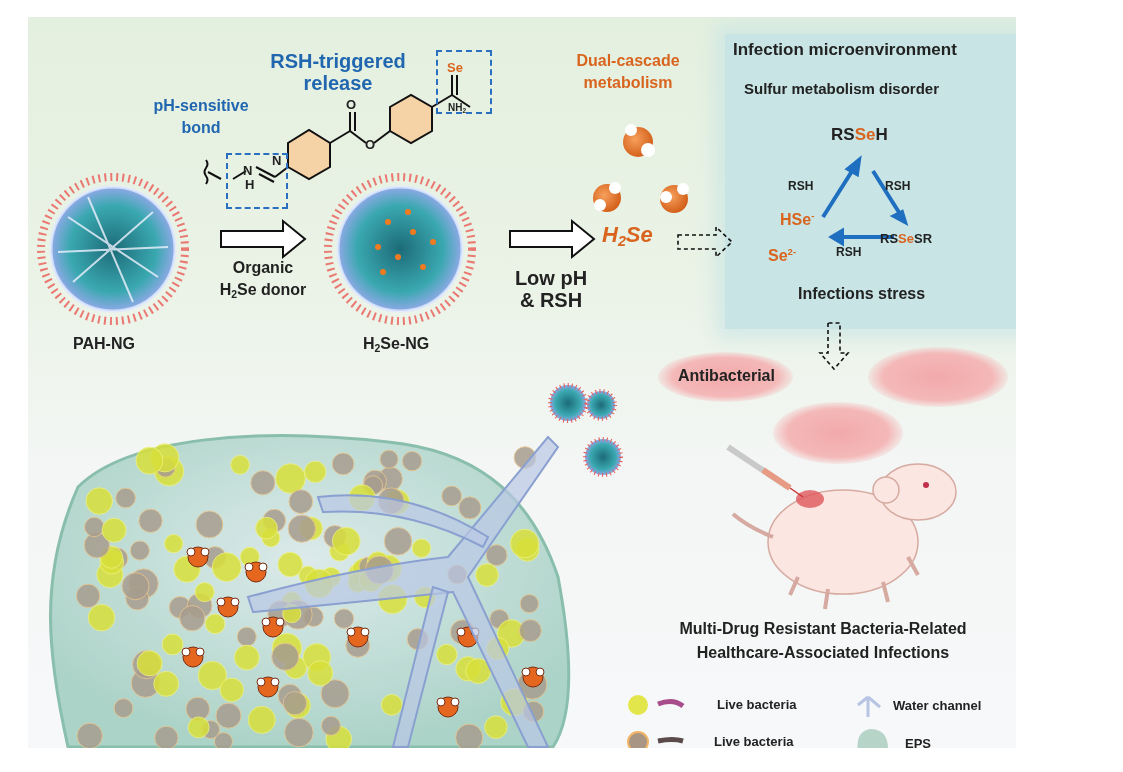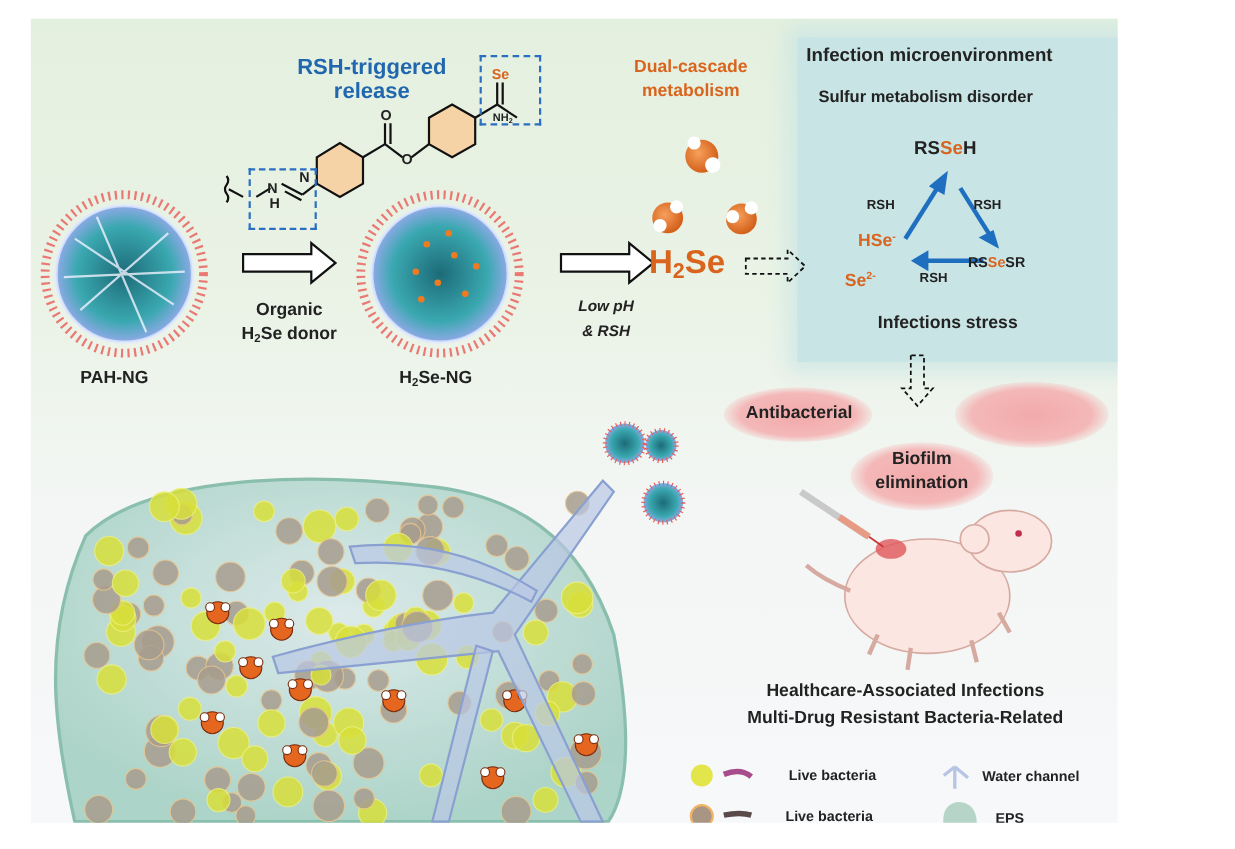--- a/index.html
+++ b/index.html
@@ -19,20 +19,24 @@
   sub{font-size:0.65em;vertical-align:-0.25em;}
   sup{font-size:0.6em;vertical-align:0.6em;}
 </style>
 </head>
 <body>
 
 <div class="panel">
 
   <div class="micro"></div>
 
+  <div class="abs t blue c" style="left:108px;top:78px;font-size:16px;line-height:22px;width:130px;">
+    <div>pH-sensitive</div>
+    <div>bond</div>
+  </div>
   <div class="abs t blue c" style="left:235px;top:33px;font-size:20px;line-height:22px;width:150px;">
     <div>RSH-triggered</div>
     <div>release</div>
   </div>
   <div class="abs t orange c" style="left:540px;top:33px;font-size:16px;line-height:22px;width:120px;text-align:center;">
     <div>Dual-cascade</div>
     <div>metabolism</div>
   </div>
 
   <svg style="left:0;top:0;width:988px;height:731px;pointer-events:none;">
@@ -354,53 +358,49 @@
       <circle cx="610" cy="725" r="10" fill="#a99584" stroke="#f0b464" stroke-width="2"></circle>
       <path d="M630 724 q15 -3 25 0" stroke="#5a4a4a" stroke-width="5" fill="none"></path>
       <path d="M840 700 v-20 m0 0 l-10 8 m10 -8 l12 10" stroke="#b8c4e4" stroke-width="3" fill="none"></path>
       <path d="M830 735 q-3 -20 12 -23 q18 0 18 20 z" fill="#b6d4c8"></path>
     </g>
   </svg>
 
   <div class="abs t" style="left:45px;top:318px;font-size:16px;">PAH-NG</div>
   <div class="abs t" style="left:335px;top:318px;font-size:16px;"><span>H</span><sub>2</sub><span>Se-NG</span></div>
 
-  <div class="abs t c" style="left:180px;top:254px;font-size:16px;line-height:22px;width:110px;">
+  <div class="abs t c" style="left:180px;top:240px;font-size:16px;line-height:22px;width:110px;">
     <div>Organic</div>
     <div><span>H</span><sub>2</sub><span>Se donor</span></div>
   </div>
-  <div class="abs t c" style="left:478px;top:250px;font-size:14px;line-height:22px;width:90px;font-style:italic;">
+  <div class="abs t c" style="left:478px;top:250px;font-size:20px;line-height:22px;width:90px;">
     <div>Low pH</div>
     <div>&amp; RSH</div>
   </div>
 
-  <div class="abs t orange" style="left:562px;top:205px;font-size:30px;"><span>H</span><sub>2</sub><span>Se</span></div>
+  <div class="abs t orange" style="left:574px;top:205px;font-size:22px;font-style:italic;"><span>H</span><sub>2</sub><span>Se</span></div>
 
   <div class="abs t" style="left:705px;top:23px;font-size:17px;">Infection microenvironment</div>
   <div class="abs t" style="left:716px;top:63px;font-size:15px;">Sulfur metabolism disorder</div>
   <div class="abs t" style="left:803px;top:108px;font-size:17px;"><span>RS</span><span class="orange">Se</span><span>H</span></div>
   <div class="abs t" style="left:852px;top:214px;font-size:13px;"><span>RS</span><span class="orange">Se</span><span>SR</span></div>
   <div class="abs t orange" style="left:730px;top:193px;font-size:16px;margin-left:22px;"><span>HSe</span><sup>-</sup></div>
   <div class="abs t orange" style="left:740px;top:229px;font-size:16px;"><span>Se</span><sup>2-</sup></div>
   <div class="abs t" style="left:760px;top:162px;font-size:12px;">RSH</div>
   <div class="abs t" style="left:857px;top:162px;font-size:12px;">RSH</div>
   <div class="abs t" style="left:808px;top:228px;font-size:12px;">RSH</div>
   <div class="abs t" style="left:770px;top:268px;font-size:16px;">Infections stress</div>
 
   <div class="pink" style="left:630px;top:335px;width:135px;height:50px;"></div>
   <div class="abs t" style="left:650px;top:350px;font-size:16px;">Antibacterial</div>
   <div class="pink" style="left:840px;top:330px;width:140px;height:60px;"></div>
   <div class="pink" style="left:745px;top:385px;width:130px;height:62px;"></div>
-  <div class="abs t c" style="left:755px;top:390px;width:110px;font-size:16px;line-height:22px;">
-    <div>Biofilm</div>
-    <div>elimination</div>
-  </div>
 
   <div class="abs t c" style="left:600px;top:600px;width:390px;font-size:16px;line-height:24px;">
+    <div>Multi-Drug Resistant Bacteria-Related</div>
     <div>Healthcare-Associated Infections</div>
-    <div>Multi-Drug Resistant Bacteria-Related</div>
   </div>
 
   <div class="abs t" style="left:689px;top:680px;font-size:13px;">Live bacteria</div>
   <div class="abs t" style="left:686px;top:717px;font-size:13px;">Live bacteria</div>
   <div class="abs t" style="left:865px;top:681px;font-size:13px;">Water channel</div>
   <div class="abs t" style="left:877px;top:719px;font-size:13px;">EPS</div>
 </div>
 
 </body></html>

